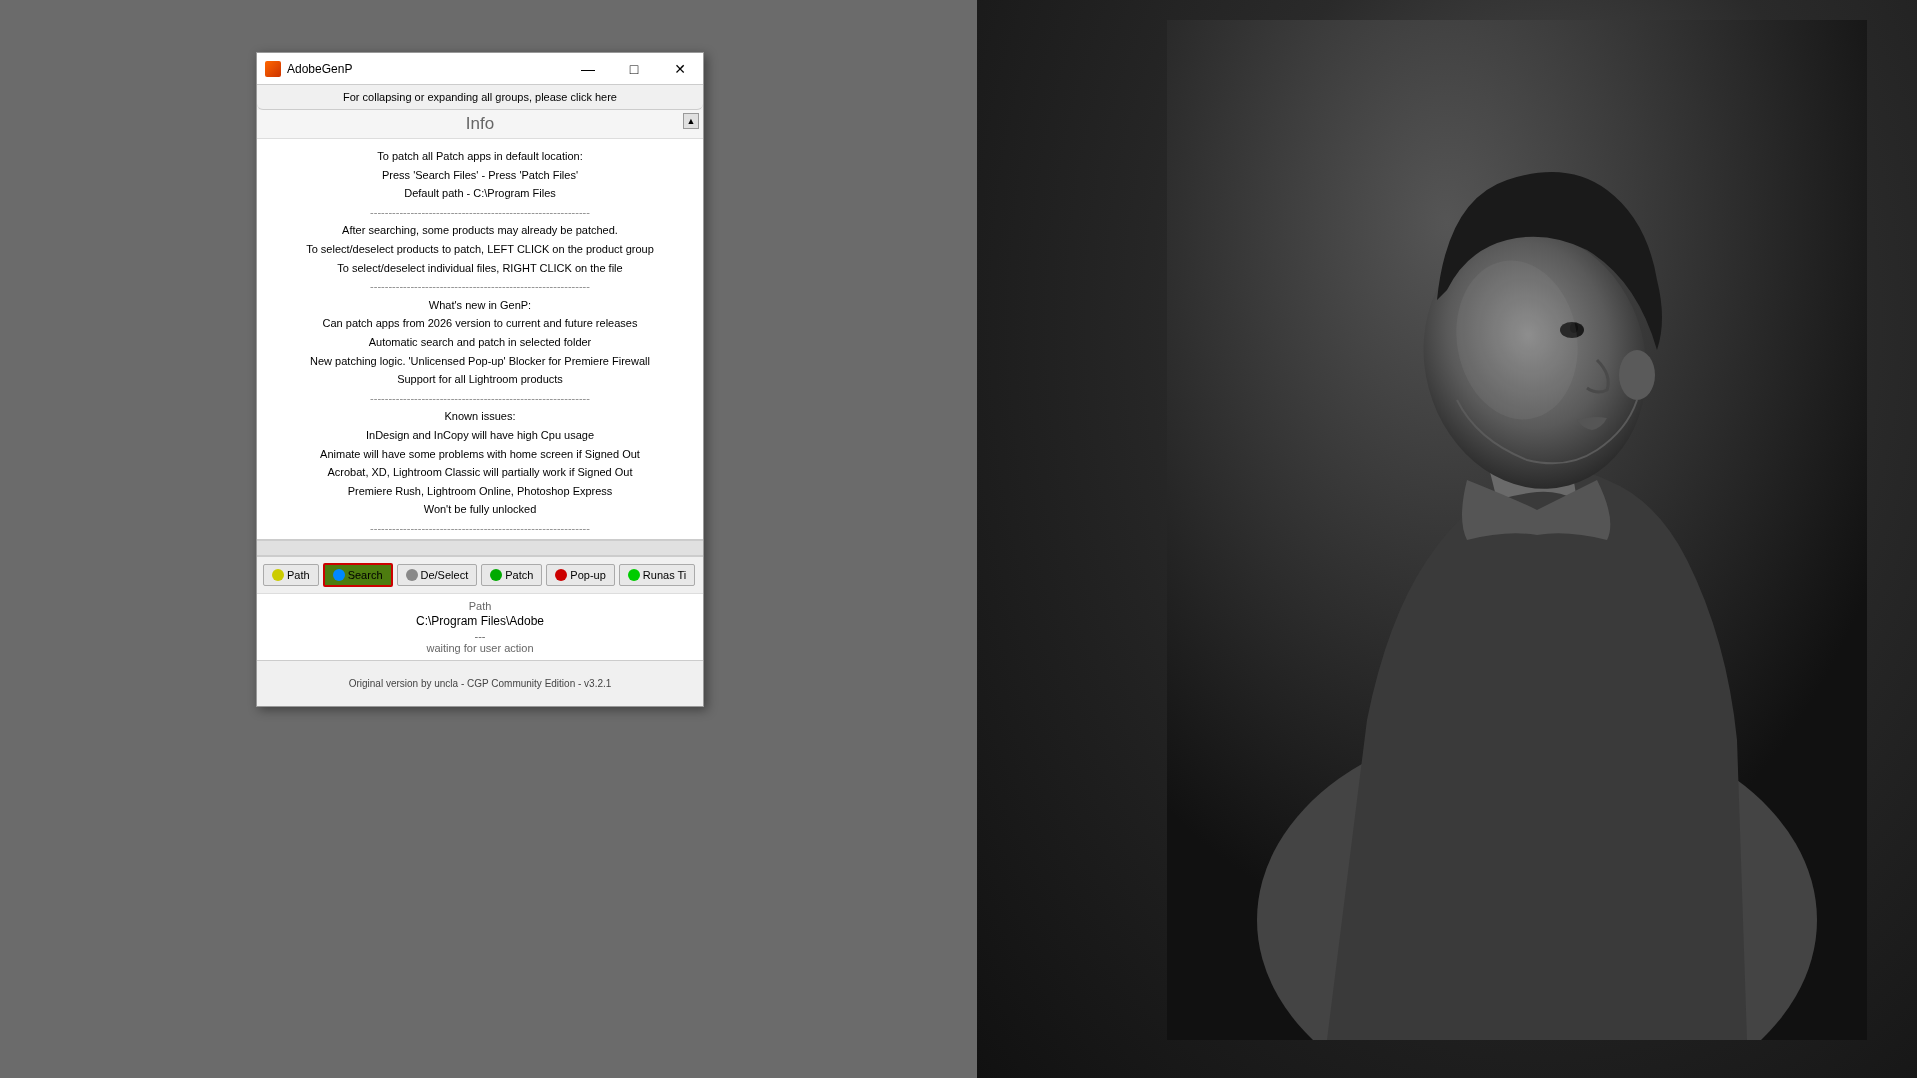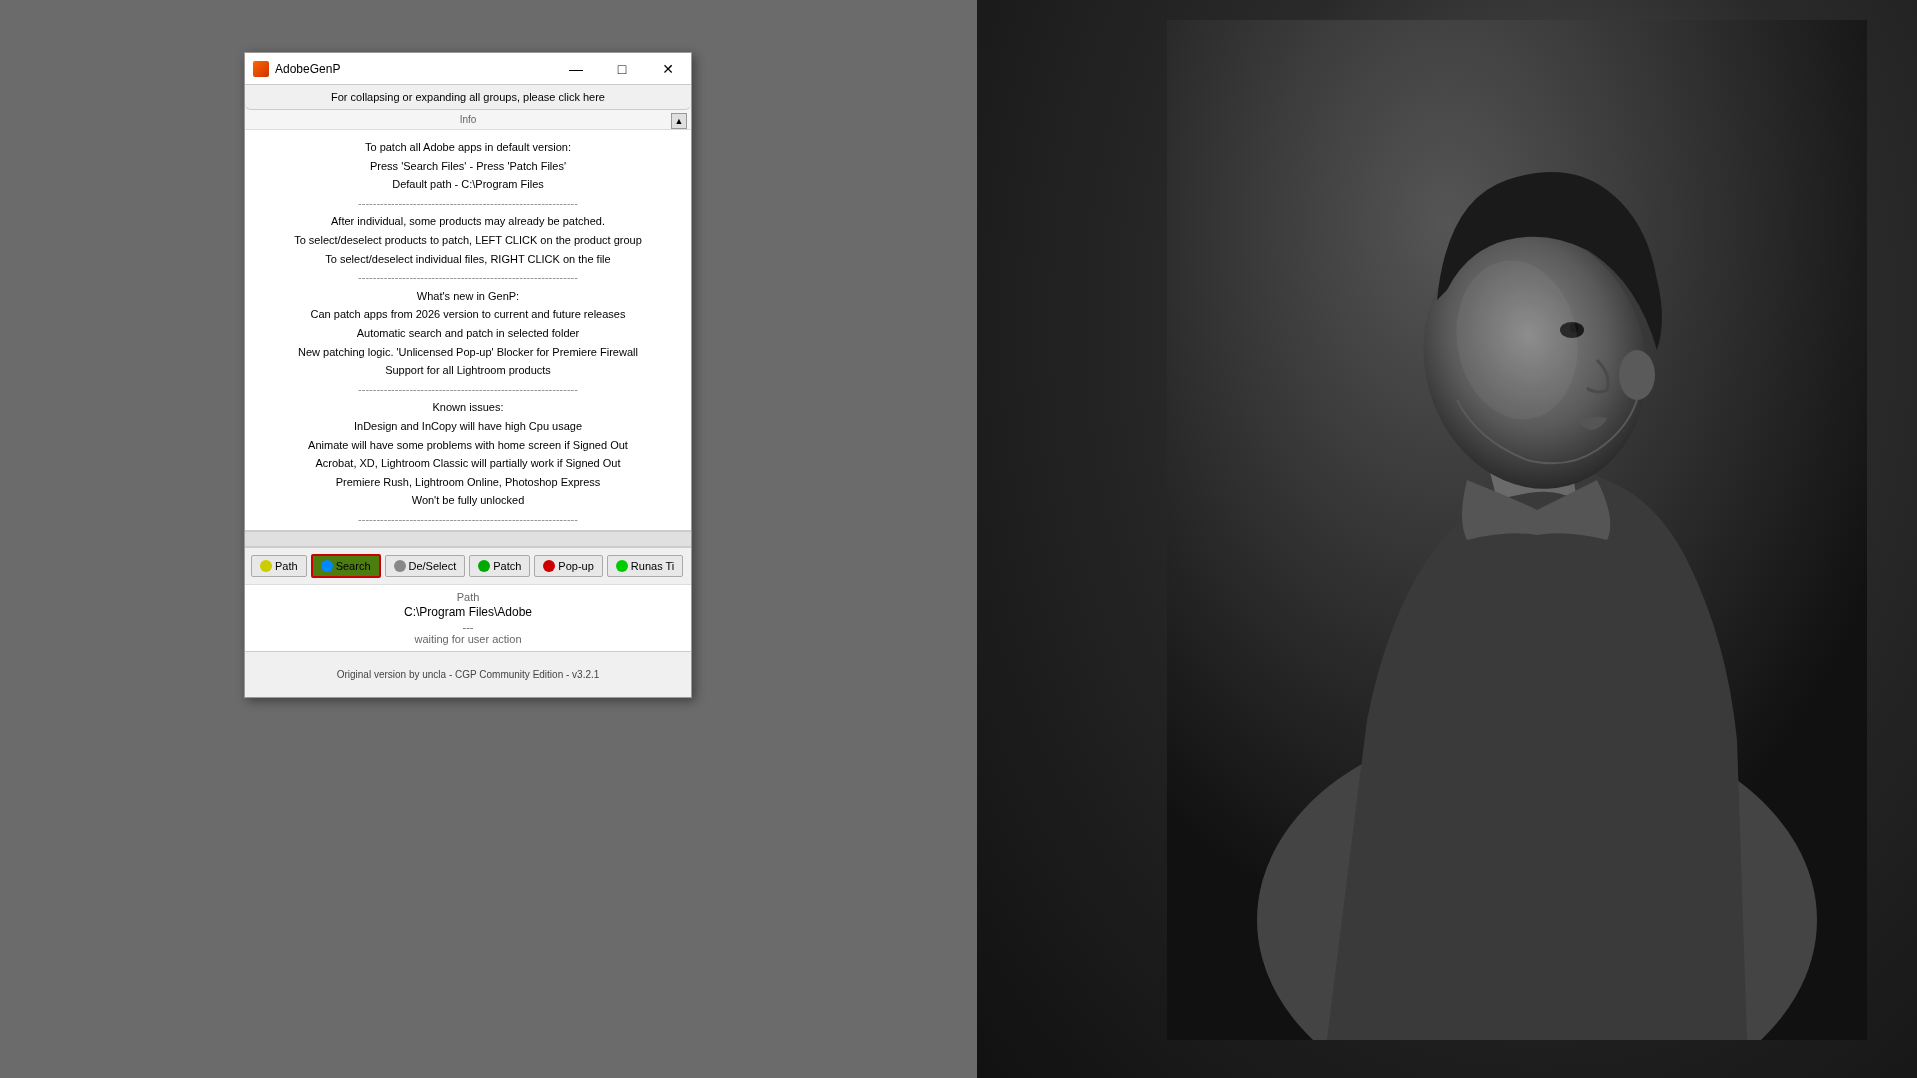--- a/index.html
+++ b/index.html
@@ -8,21 +8,21 @@
       height: 1078px;
       background: #6b6b6b;
       font-family: 'Segoe UI', Tahoma, Geneva, Verdana, sans-serif;
       font-size: 12px;
       overflow: hidden;
       position: relative;
     }
 
     .window-container {
       position: absolute;
-      left: 244px;
+      left: 256px;
       top: 52px;
       width: 448px;
       background: #f0f0f0;
       border: 1px solid #999;
       box-shadow: 3px 3px 10px rgba(0,0,0,0.4);
     }
 
     .title-bar {
       display: flex;
       align-items: center;
@@ -88,21 +88,21 @@
       display: flex;
       align-items: center;
       justify-content: center;
       padding: 4px 8px;
       background: #f5f5f5;
       border-bottom: 1px solid #ddd;
       position: relative;
     }
 
     .info-label {
-      font-size: 10px;
+      font-size: 17px;
       color: #666;
       text-align: center;
       flex: 1;
     }
 
     .info-scroll-btn {
       position: absolute;
       right: 4px;
       top: 3px;
       width: 16px;
@@ -296,25 +296,25 @@
   <div class="top-bar">
     <span>For collapsing or expanding all groups, please click here</span>
   </div>
 
   <div class="info-section">
     <div class="info-header">
       <span class="info-label">Info</span>
       <button class="info-scroll-btn">▲</button>
     </div>
     <div class="info-content" id="info-content">
-    <p>To patch all Adobe apps in default version:</p>
+    <p>To patch all Patch apps in default location:</p>
         <p>Press 'Search Files' - Press 'Patch Files'</p>
         <p>Default path - C:\Program Files</p>
         <p class="separator">------------------------------------------------------------</p>
-        <p>After individual, some products may already be patched.</p>
+        <p>After searching, some products may already be patched.</p>
         <p>To select/deselect products to patch, LEFT CLICK on the product group</p>
         <p>To select/deselect individual files, RIGHT CLICK on the file</p>
         <p class="separator">------------------------------------------------------------</p>
         <p>What's new in GenP:</p>
         <p>Can patch apps from 2026 version to current and future releases</p>
         <p>Automatic search and patch in selected folder</p>
         <p>New patching logic. 'Unlicensed Pop-up' Blocker for Premiere Firewall</p>
         <p>Support for all Lightroom products</p>
         <p class="separator">------------------------------------------------------------</p>
         <p>Known issues:</p>

